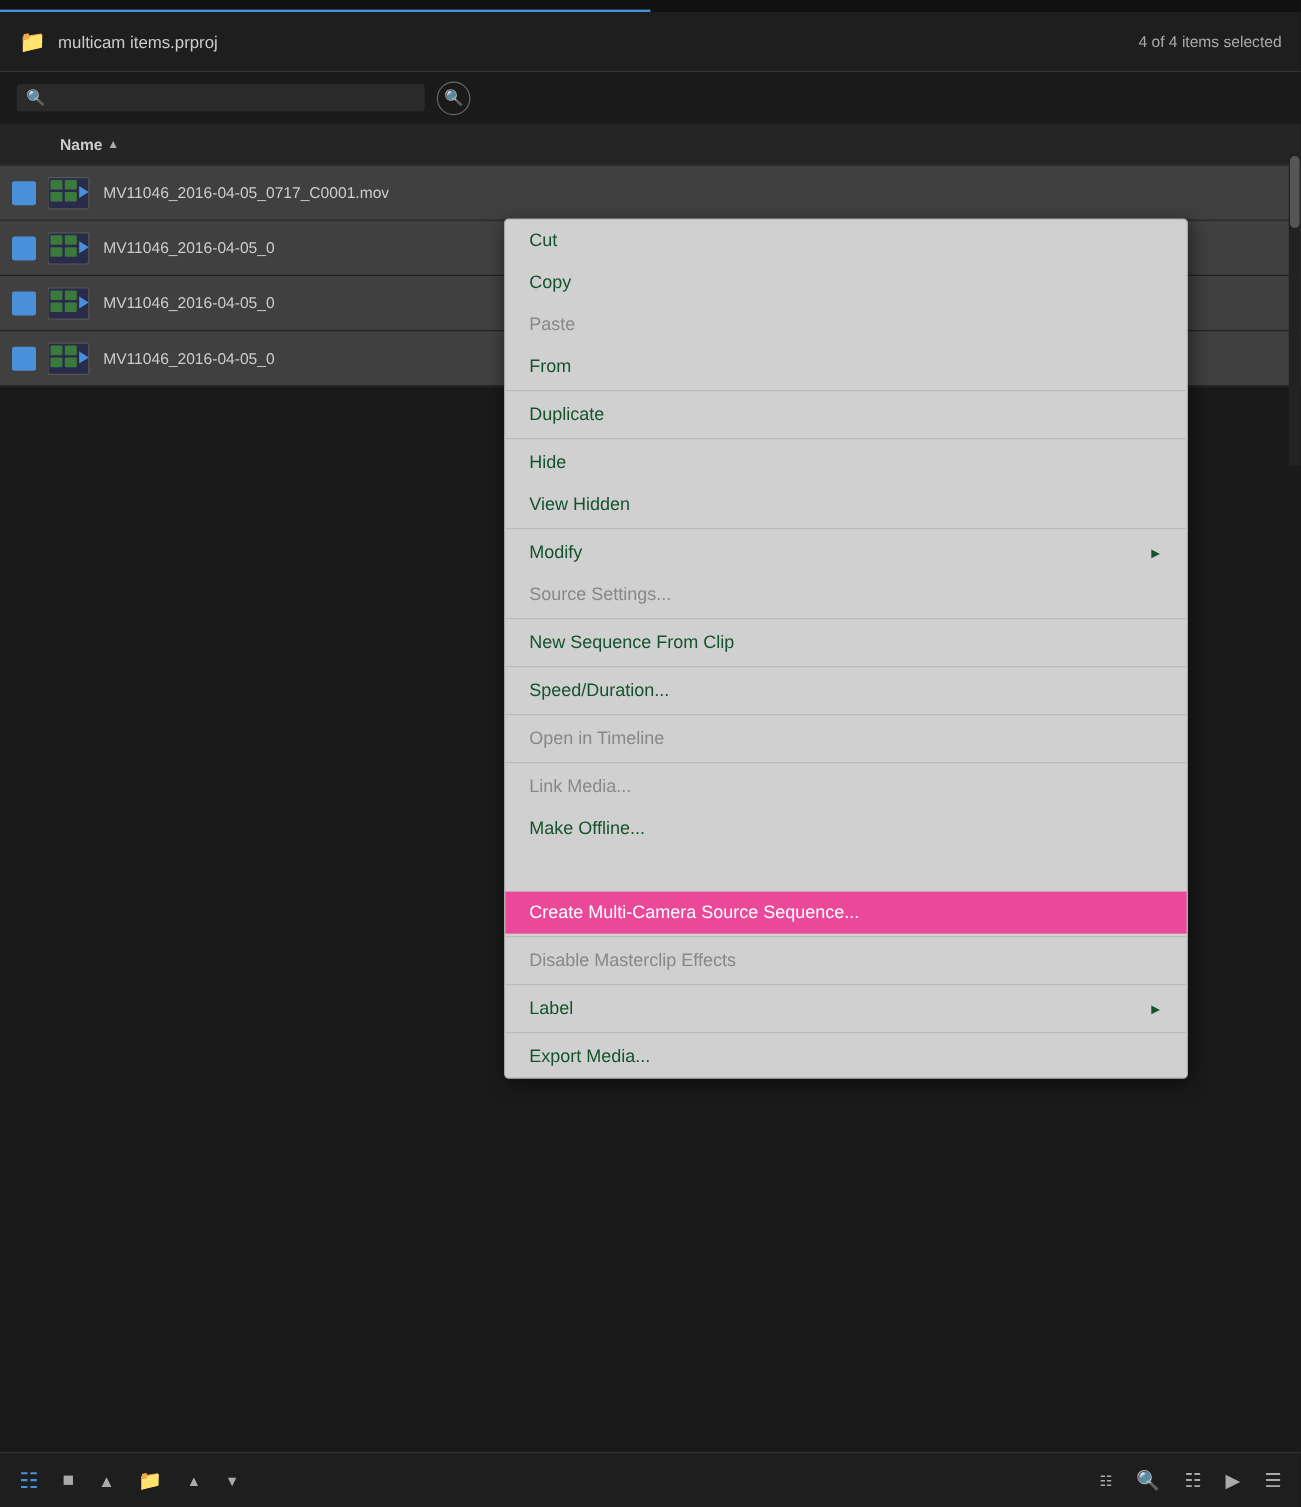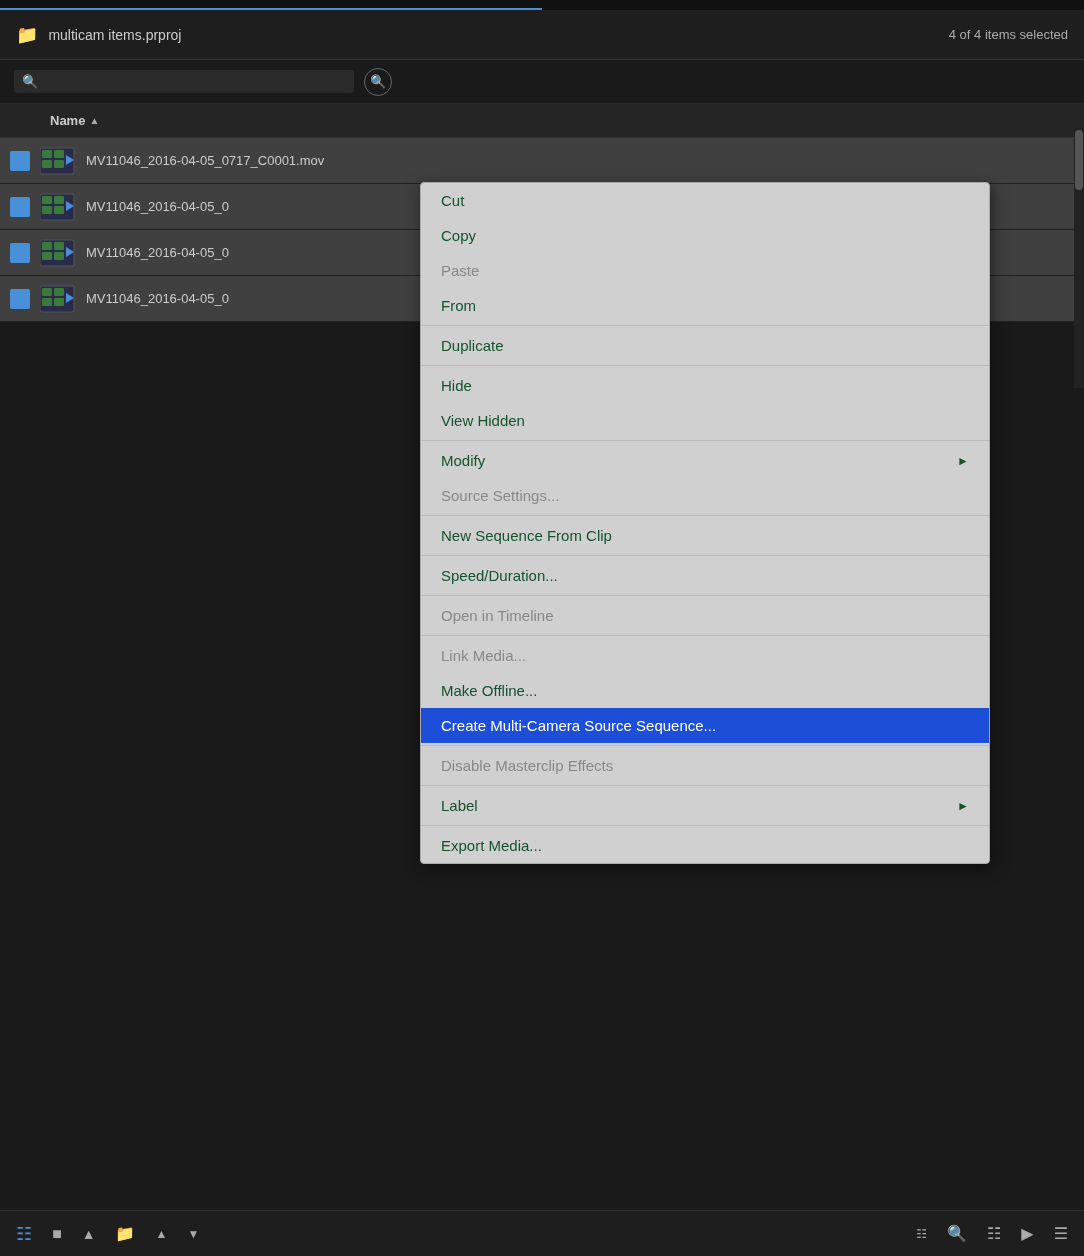--- a/index.html
+++ b/index.html
@@ -206,22 +206,23 @@
       cursor: pointer;
       display: flex;
       align-items: center;
       justify-content: space-between;
     }
     .menu-item.disabled {
       color: #888;
       cursor: default;
     }
     .menu-item.highlighted {
-      background: #1d4ed8;
+      background: #ec4899;
       color: white;
+      margin-top: 35px;
     }
     .menu-separator {
       height: 1px;
       background: #bbb;
       margin: 2px 0;
     }
     .menu-arrow {
       font-size: 12px;
     }
   </style>

